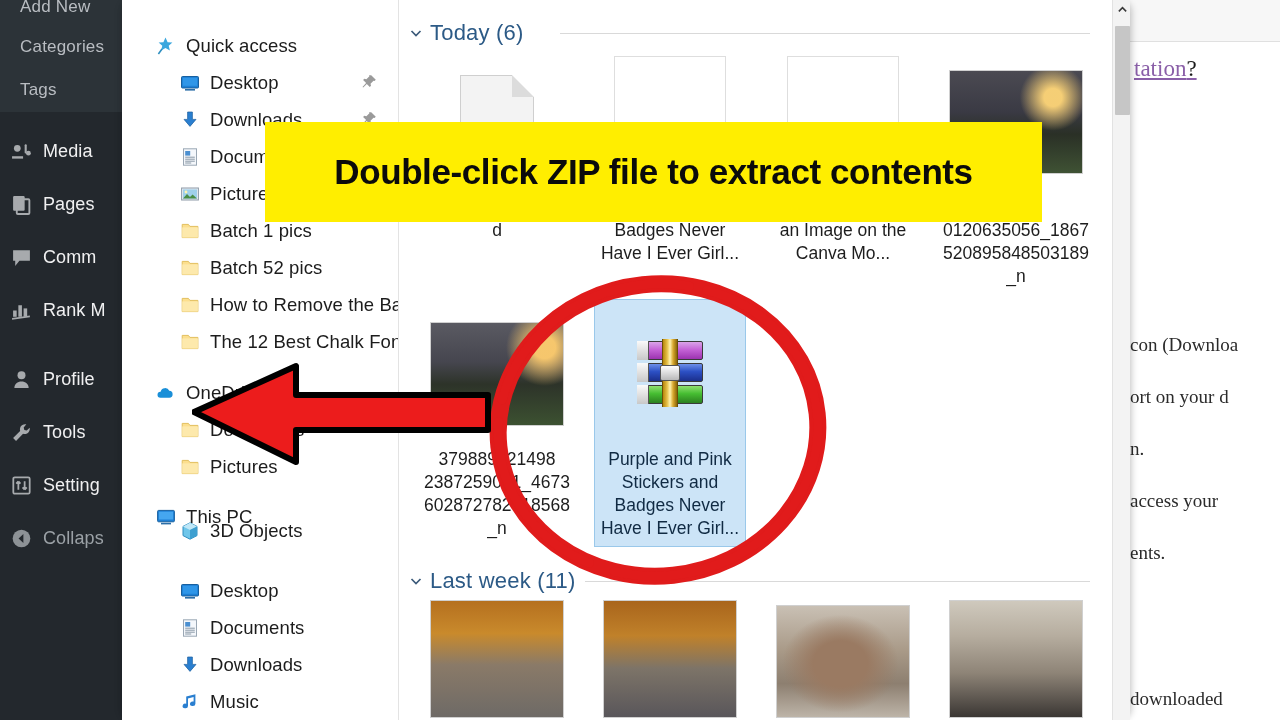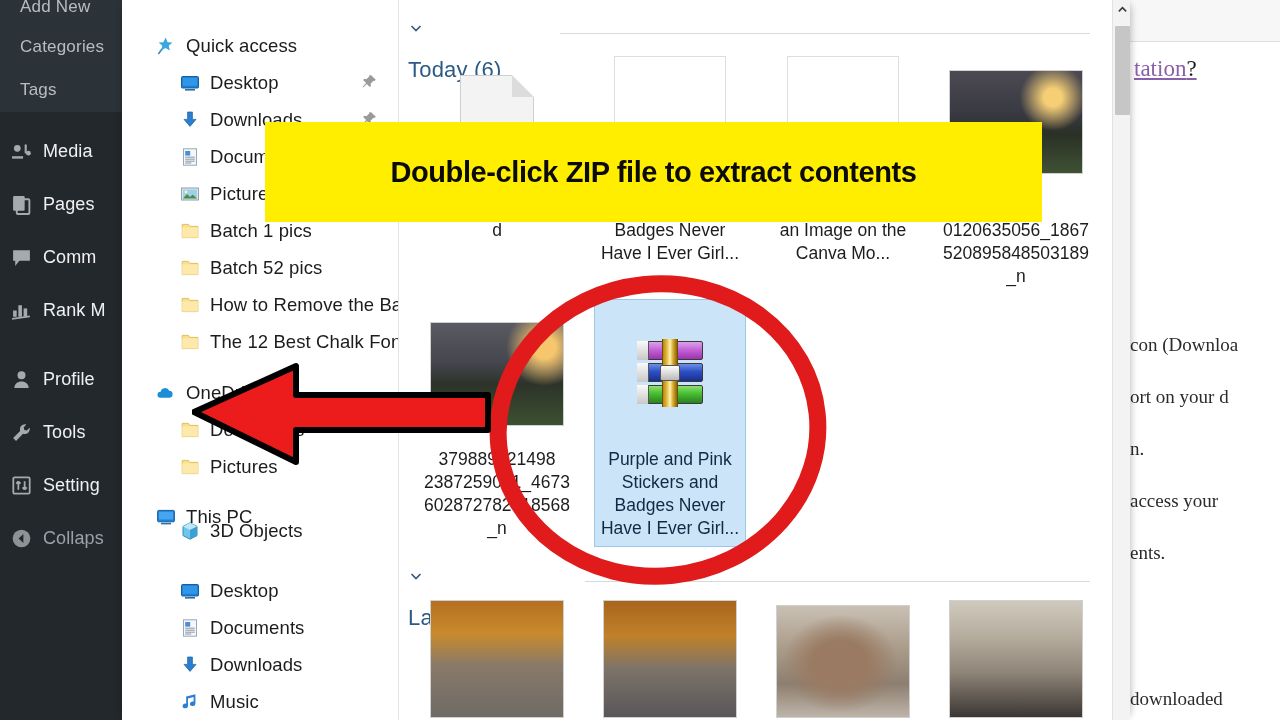--- a/index.html
+++ b/index.html
@@ -99,23 +99,22 @@
   .ind-1 { padding-left: 56px; }
   .ind-1 .n-lbl { padding-left: 8px; }
   .ind-0 .n-lbl { padding-left: 8px; }
 
   
   .content-pane {
     position: absolute; left: 278px; top: 0; width: 712px; height: 720px;
     background: #ffffff; overflow: hidden;
   }
   .group-hdr {
-    position: absolute; left: 8px; display: flex; gap: 21px;
+    position: absolute; left: 8px; display: flex; align-items: center; gap: 6px;
     white-space: nowrap;
-    flex-direction: column;
   }
   .group-hdr .chev { width: 16px; height: 16px; color: #3b5a7a; }
   .group-hdr .g-title {
     font-size: 22px; color: #2c5a86; letter-spacing: .2px;
   }
   .group-rule {
     position: absolute; height: 1px; background: #d9d9d9;
   }
 
   .tile {
@@ -222,21 +221,21 @@
   }
 
   
   .yellow-banner {
     position: absolute; left: 265px; top: 122px; width: 777px; height: 100px;
     background: #ffee00;
     display: flex; align-items: center; justify-content: center;
     z-index: 40;
   }
   .yellow-banner .yb-text {
-    font-size: 29px; font-weight: bold; color: #0b0b0b;
+    font-size: 35px; font-weight: bold; color: #0b0b0b;
     letter-spacing: -0.4px; white-space: nowrap;
   }
   .red-circle-svg { position: absolute; left: 470px; top: 268px; z-index: 38; }
   .red-arrow-svg  { position: absolute; left: 192px; top: 340px; z-index: 39; }
 </style>
 </head>
 <body>
 
 <div id="root">
 

